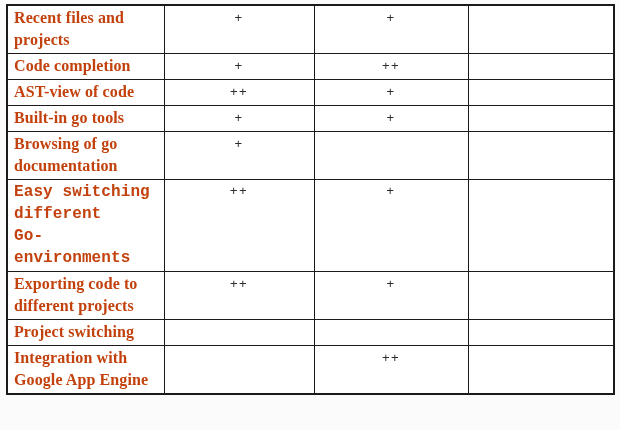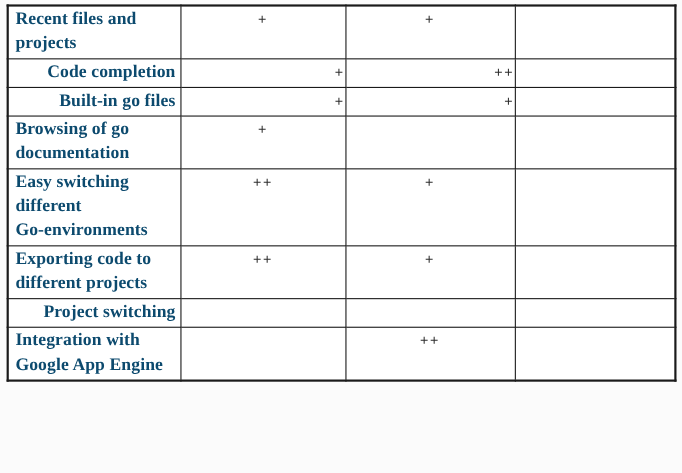--- a/index.html
+++ b/index.html
@@ -32,38 +32,38 @@
   table.cmp td {
     border: 1.5px solid #1a1a1a;
     vertical-align: top;
     overflow: hidden;
   }
   td.feature {
     font-family: "Liberation Serif", serif;
     font-weight: bold;
     font-size: 16px;
     line-height: 22px;
-    color: #0c4a6e;
+    color: #c2410c;
     padding: 1px 4px 2px 6px;
     white-space: pre-line;
     letter-spacing: 0.1px;
   }
   td.rating {
     font-family: "Liberation Sans", sans-serif;
     font-size: 13px;
     line-height: 22px;
     color: #2b2b2b;
     text-align: center;
     letter-spacing: 1.5px;
     padding: 1px 0 2px 0;
   }
   
-  tr.lines-1 td { height: 22px; text-align: right; }
+  tr.lines-1 td { height: 22px; }
   tr.lines-2 td { height: 42px; }
-  tr.lines-3 td { height: 62px; }
+  tr.lines-3 td { height: 62px; font-family: Liberation Mono, monospace; }
 </style>
 </head>
 <body>
 
 <div class="page">
   <table class="cmp">
     <colgroup>
       <col style="width:157px">
       <col style="width:150px">
       <col style="width:154px">
@@ -77,21 +77,27 @@
         <td class="rating">+</td>
         <td class="rating"></td>
       </tr>
       <tr class="lines-1">
         <td class="feature">Code completion</td>
         <td class="rating">+</td>
         <td class="rating">++</td>
         <td class="rating"></td>
       </tr>
       <tr class="lines-1">
-        <td class="feature">Built-in go files</td>
+        <td class="feature">AST-view of code</td>
+        <td class="rating">++</td>
+        <td class="rating">+</td>
+        <td class="rating"></td>
+      </tr>
+      <tr class="lines-1">
+        <td class="feature">Built-in go tools</td>
         <td class="rating">+</td>
         <td class="rating">+</td>
         <td class="rating"></td>
       </tr>
       <tr class="lines-2">
         <td class="feature">Browsing of go
 documentation</td>
         <td class="rating">+</td>
         <td class="rating"></td>
         <td class="rating"></td>

